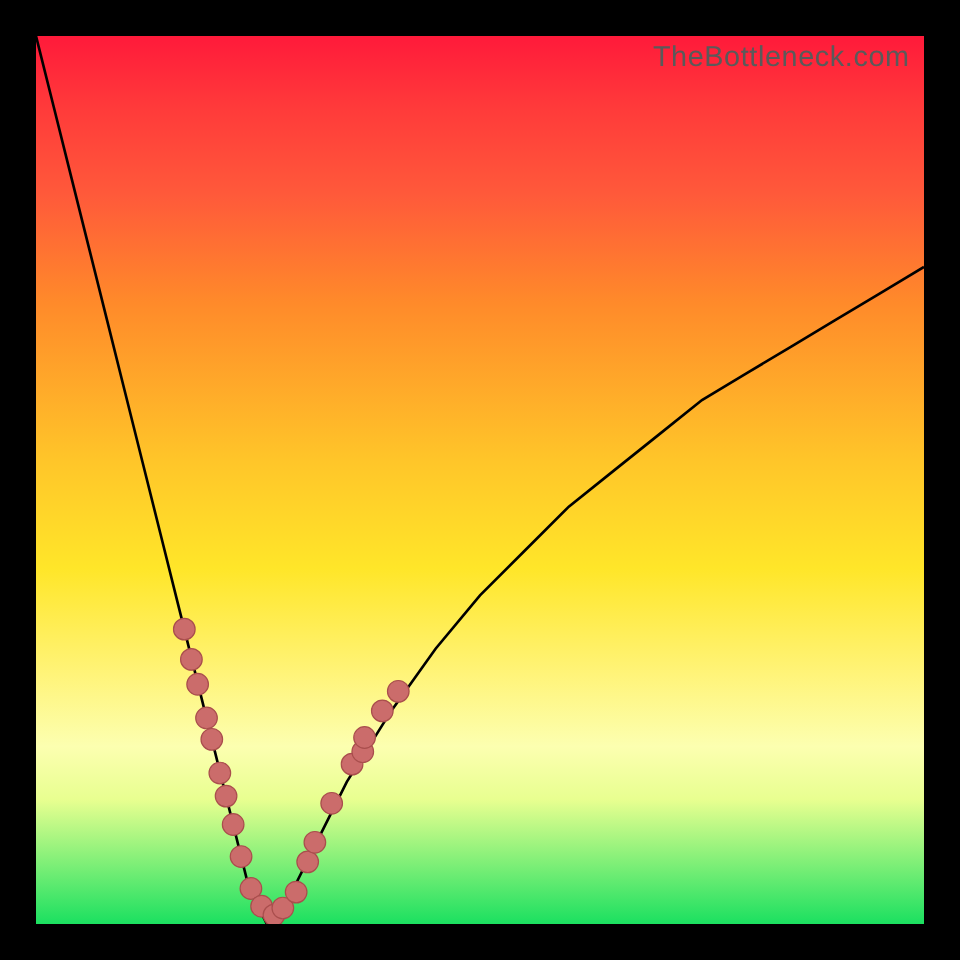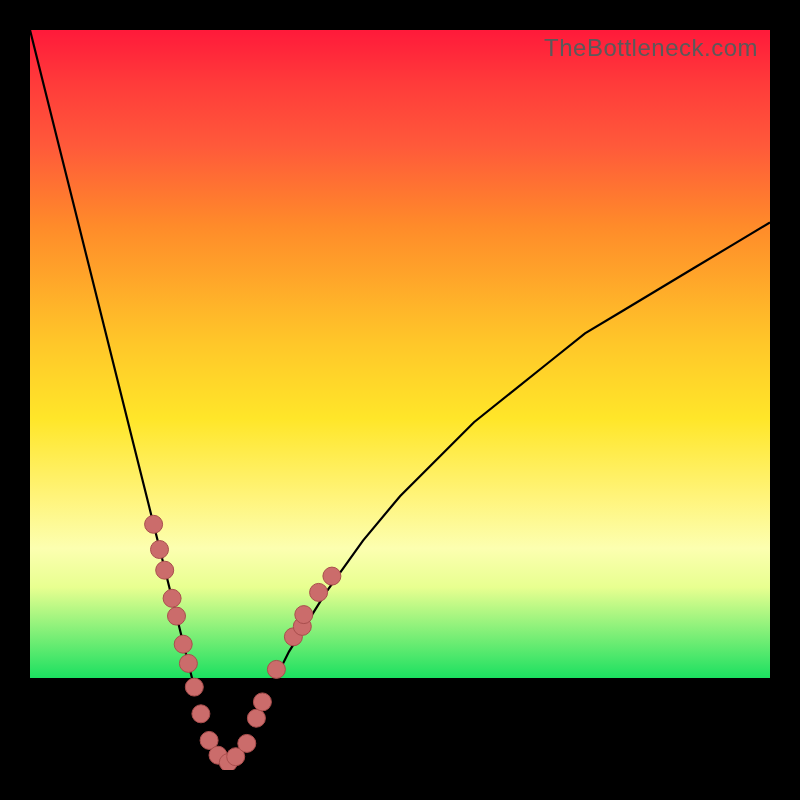--- a/index.html
+++ b/index.html
@@ -8,21 +8,21 @@
     position: relative;
     width: 800px;
     height: 800px;
     background: #000;
   }
   .plot-area {
     position: absolute;
     left: 30px;
     top: 30px;
     width: 740px;
-    height: 648px;
+    height: 740px;
     background: linear-gradient(to bottom,
       #ff1a3a 0%,
       #ff3a3a 8%,
       #ff5a3a 18%,
       #ff8a2a 30%,
       #ffc629 48%,
       #ffe629 60%,
       #fff47a 72%,
       #fcffb0 80%,
       #e8ff90 86%,

